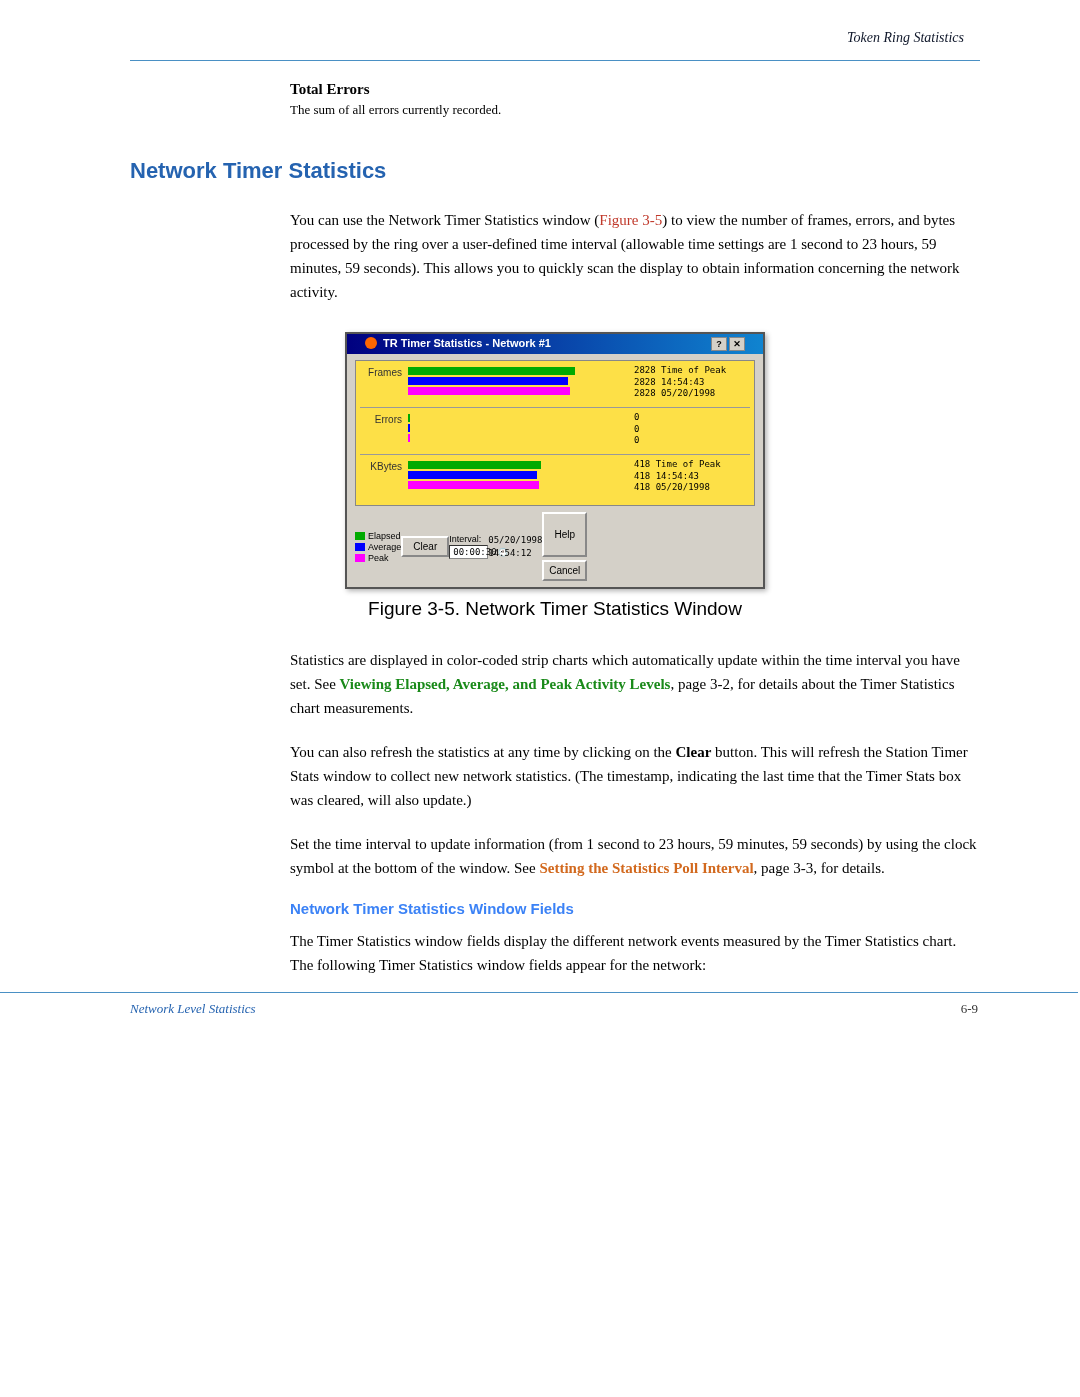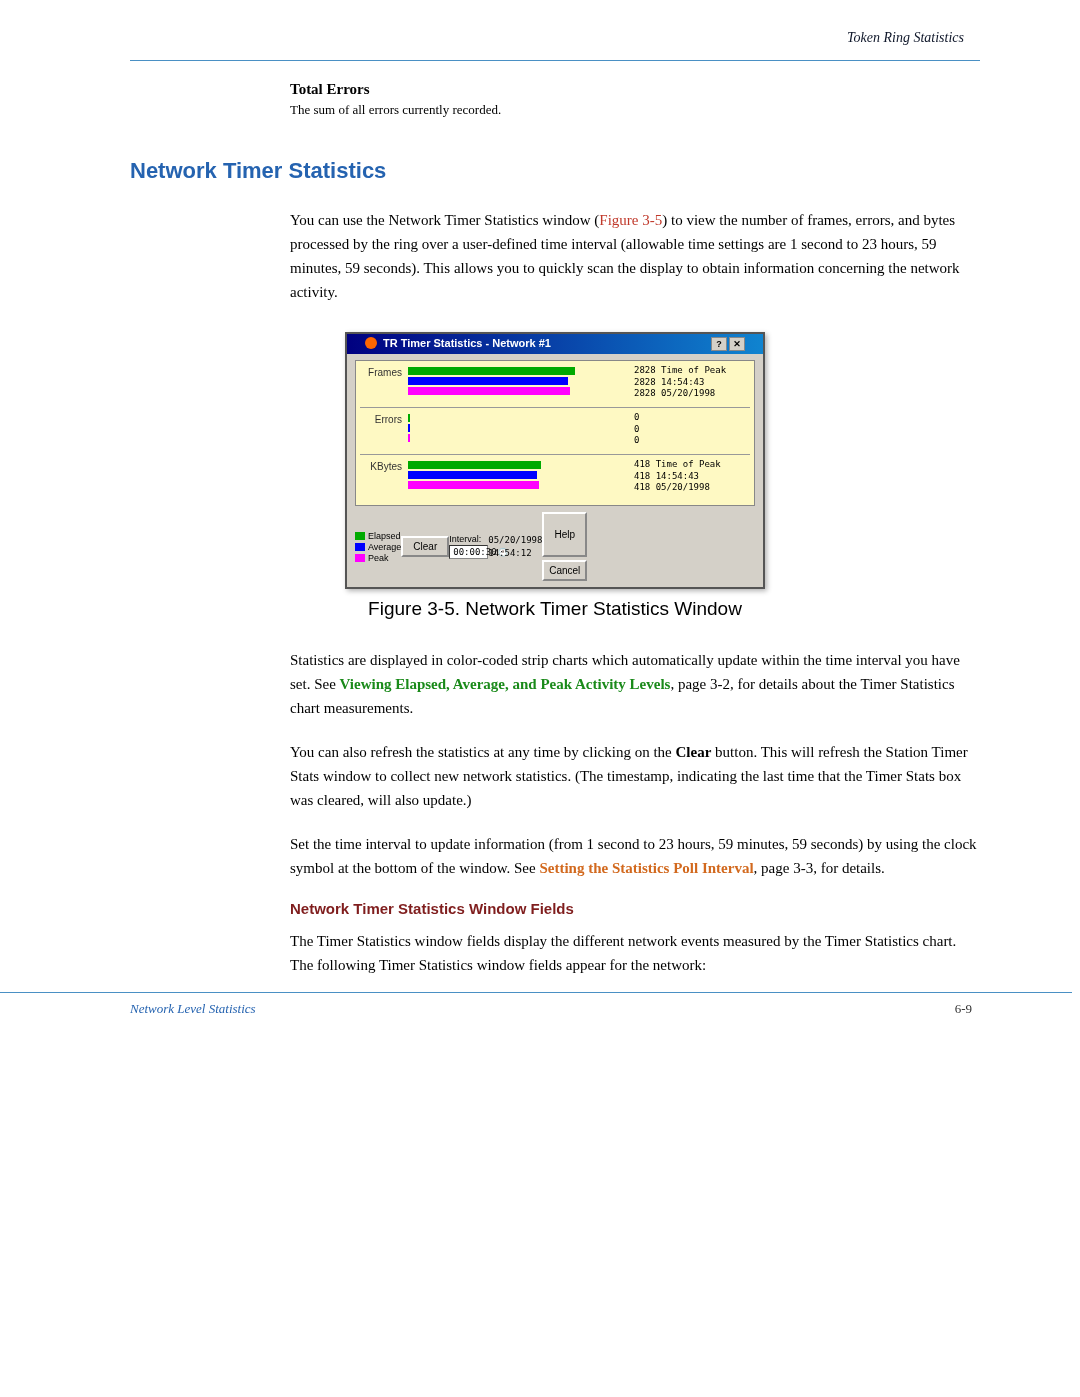--- a/index.html
+++ b/index.html
@@ -153,21 +153,21 @@
       color: #333;
       margin-bottom: 1px;
     }
 
     .timer-field-value {
       font-size: 10px;
       font-family: monospace;
     }
 
     .timer-chart-area {
-      background: #fef9c3;
+      background: #fde047;
       border: 1px solid #888;
       margin-bottom: 6px;
       padding: 4px;
     }
 
     .chart-row {
       display: flex;
       align-items: flex-start;
       margin-bottom: 6px;
       min-height: 36px;
@@ -338,34 +338,34 @@
       margin-top: 9px;
       text-align: center;
       font-family: Arial, Helvetica, sans-serif;
     }
 
     .body-text strong {
       font-weight: bold;
     }
 
     .subsection-heading {
-      color: #7f1d1d;
+      color: #3b82f6;
       font-weight: bold;
       font-size: 15px;
       font-family: Arial, Helvetica, sans-serif;
       padding-left: 160px;
       margin-bottom: 12px;
       margin-top: 16px;
     }
 
     .bottom-footer {
       position: absolute;
       bottom: 40px;
       left: 0;
-      right: 8px;
+      right: 2px;
       display: flex;
       justify-content: space-between;
       padding: 0 100px 0 130px;
       border-top: 1.5px solid #4a90c4;
       padding-top: 8px;
     }
 
     .footer-left {
       color: #2563b0;
       font-style: italic;

